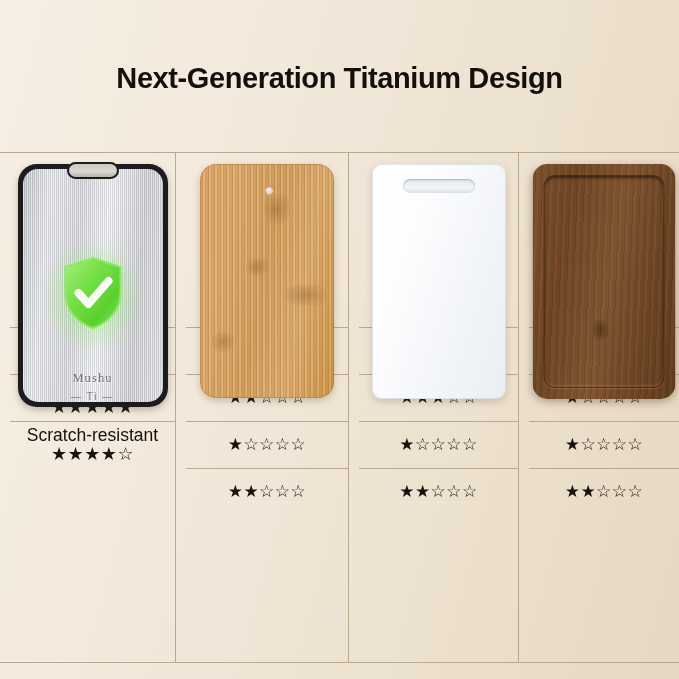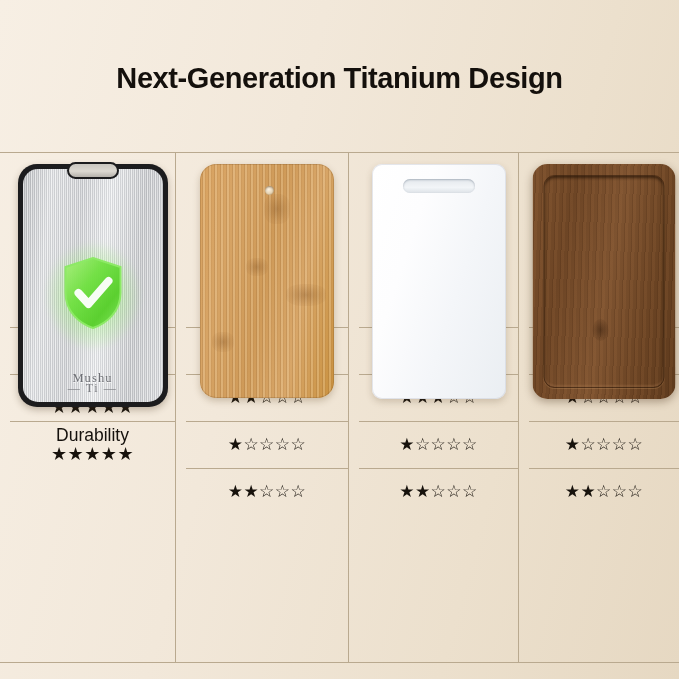--- a/index.html
+++ b/index.html
@@ -188,24 +188,24 @@
     text-align: center;
     font-family: "Liberation Serif", serif;
     font-size: 12.5px;
     color: #6e7075;
     letter-spacing: 1.1px;
     text-shadow: 0 1px 0 rgba(255,255,255,0.75);
   }
   .ti-brand-sub {
     position: absolute;
     left: 0; right: 0;
-    bottom: 6px;
+    bottom: 0;
     text-align: center;
-    font-family: Liberation Serif, serif;
-    font-size: 12px;
+    font-family: Liberation Sans, sans-serif;
+    font-size: 10px;
     color: #7d7f84;
     letter-spacing: 1.6px;
   }
 
   
   .board-bamboo {
     width: 134px;
     height: 234px;
     border-radius: 16px;
     position: relative;
@@ -332,22 +332,22 @@
       <div class="name-cell">Titanium</div>
       <div class="rate-cell">
         <div class="rate-label">Antibacterial</div>
         <div class="stars">★★★★★</div>
       </div>
       <div class="rate-cell">
         <div class="rate-label">Easy to Clean</div>
         <div class="stars">★★★★★</div>
       </div>
       <div class="rate-cell">
-        <div class="rate-label">Durability</div>
-        <div class="stars">★★★★★</div>
+        <div class="rate-label">Scratch-resistant</div>
+        <div class="stars">★★★★☆</div>
       </div>
     </div>
 
     <div class="col col-bamboo">
       <div class="img-cell">
         <div class="board-wrap">
           <div class="board-bamboo">
             <div class="bamboo-knot bk4"></div>
             <div class="bamboo-knot bk1"></div>
             <div class="bamboo-knot bk2"></div>

